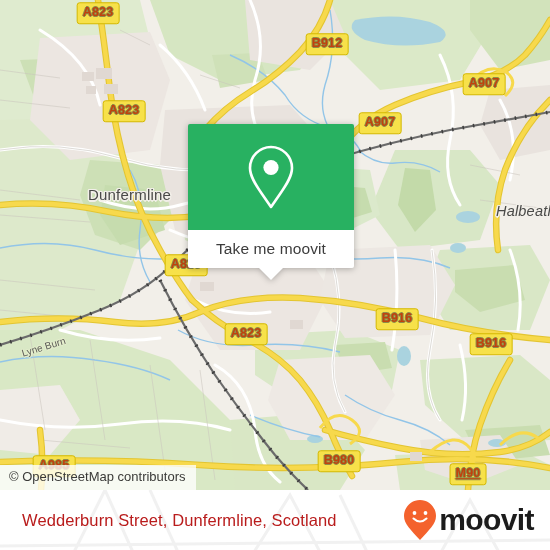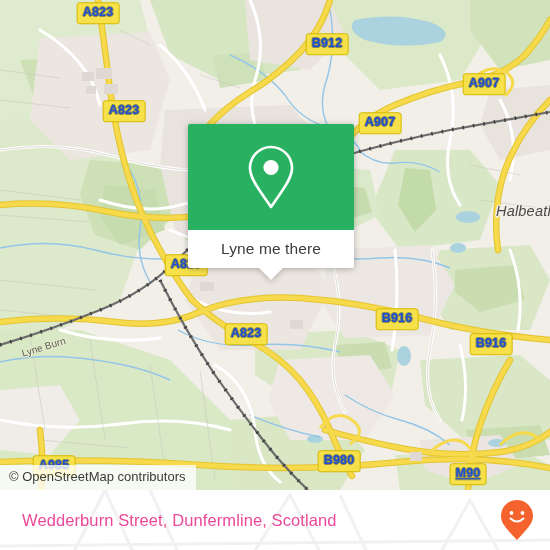--- a/index.html
+++ b/index.html
@@ -62,21 +62,21 @@
        1.2px 0 0 #e6eecd, -1.2px 0 0 #e6eecd,
        0 1.2px 0 #e6eecd, 0 -1.2px 0 #e6eecd;
   }
 
   
   .shield {
     position: absolute;
     background: #f7e14a;
     border: 1.5px solid #d4b800;
     border-radius: 3px;
-    color: #1d4ed8;
+    color: #c2410c;
     font-size: 12.5px;
     font-weight: bold;
     line-height: 1;
     padding: 3px 5px 4px 5px;
     letter-spacing: 0.2px;
     text-shadow:
       1px 0 0 #8d8d4a, -1px 0 0 #8d8d4a,
       0 1px 0 #8d8d4a, 0 -1px 0 #8d8d4a;
     white-space: nowrap;
     transform: translate(-50%, -50%);
@@ -150,21 +150,21 @@
     position: absolute;
     left: 0; top: -40px;
     opacity: 1;
   }
   #footer-title {
     position: absolute;
     left: 22px;
     top: 50%;
     transform: translateY(-50%);
     font-size: 16.5px;
-    color: #ec4899;
+    color: #b91c1c;
     white-space: nowrap;
     letter-spacing: 0.1px;
   }
   #brand {
     position: absolute;
     right: 16px;
     top: 50%;
     transform: translateY(-50%);
     display: flex;
     align-items: center;
@@ -336,20 +336,21 @@
         <rect x="96" y="68" width="16" height="11"></rect>
         <rect x="86" y="86" width="10" height="8"></rect>
         <rect x="104" y="84" width="14" height="10"></rect>
         <rect x="200" y="282" width="14" height="9"></rect>
         <rect x="290" y="320" width="13" height="9"></rect>
         <rect x="410" y="452" width="12" height="9"></rect>
         <rect x="196" y="268" width="9" height="7"></rect>
       </g>
     </svg>
 
+    <div class="place-label place-town" style="left:88px; top:186px;">Dunfermline</div>
 
     <div class="place-label place-hamlet" style="left:496px; top:203px;">Halbeath</div>
 
     <div class="water-label" style="left:22px; top:348px; transform:rotate(-17deg); transform-origin:left center;">Lyne Burn</div>
 
     <div class="shield" style="left:98px; top:13px;">A823</div>
     <div class="shield" style="left:327px; top:44px;">B912</div>
     <div class="shield" style="left:484px; top:84px;">A907</div>
     <div class="shield" style="left:124px; top:111px;">A823</div>
     <div class="shield" style="left:380px; top:123px;">A907</div>
@@ -362,21 +363,21 @@
     <div class="shield" style="left:468px; top:474px;text-decoration:underline;">M90</div>
 
     <div id="popup">
       <div id="popup-top">
         <svg width="56" height="68" viewBox="0 0 56 68">
           <path d="M28 4 C16.4 4 7 13.4 7 25 C7 33 12 41 19 51 L28 64 L37 51 C44 41 49 33 49 25 C49 13.4 39.6 4 28 4 Z" fill="none" stroke="#ffffff" stroke-width="2.6" stroke-linejoin="round"></path>
           <circle cx="28" cy="24.5" r="7.6" fill="#ffffff"></circle>
         </svg>
       </div>
       <div id="popup-bottom">
-        <span id="popup-label">Lyne me there</span>
+        <span id="popup-label">Take me moovit</span>
         <div id="popup-tail"></div>
       </div>
     </div>
 
     <div id="attribution">© OpenStreetMap contributors</div>
   </div>
 
   <div id="footer">
     <svg id="footer-watermark" width="550" height="140" viewBox="0 0 550 140">
       <g fill="none" stroke="#f1f1f1" stroke-width="3">
@@ -392,15 +393,16 @@
 
     <div id="footer-title">Wedderburn Street, Dunfermline, Scotland</div>
 
     <div id="brand">
       <svg width="34" height="42" viewBox="0 0 34 42">
         <path d="M17 1 C8.2 1 1 8.2 1 17 C1 25 8 31 17 41 C26 31 33 25 33 17 C33 8.2 25.8 1 17 1 Z" fill="#f4622d"></path>
         <circle cx="11.5" cy="14" r="1.9" fill="#ffffff"></circle>
         <circle cx="22.5" cy="14" r="1.9" fill="#ffffff"></circle>
         <path d="M10.5 19.5 Q17 25.5 23.5 19.5" fill="none" stroke="#ffffff" stroke-width="2.1" stroke-linecap="round"></path>
       </svg>
+      <span id="brand-name">moovit</span>
     </div>
   </div>
 </div>
 
 </body></html>

